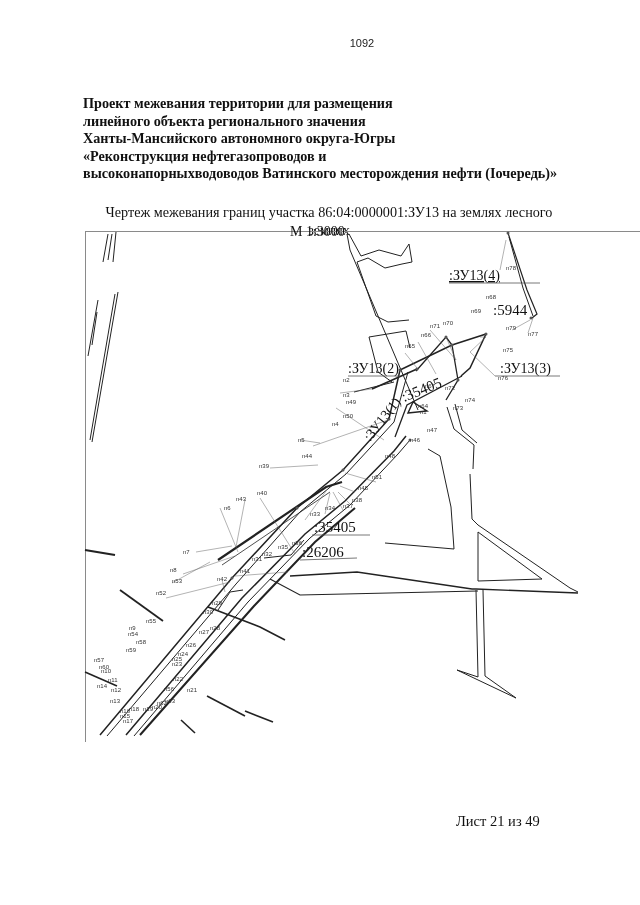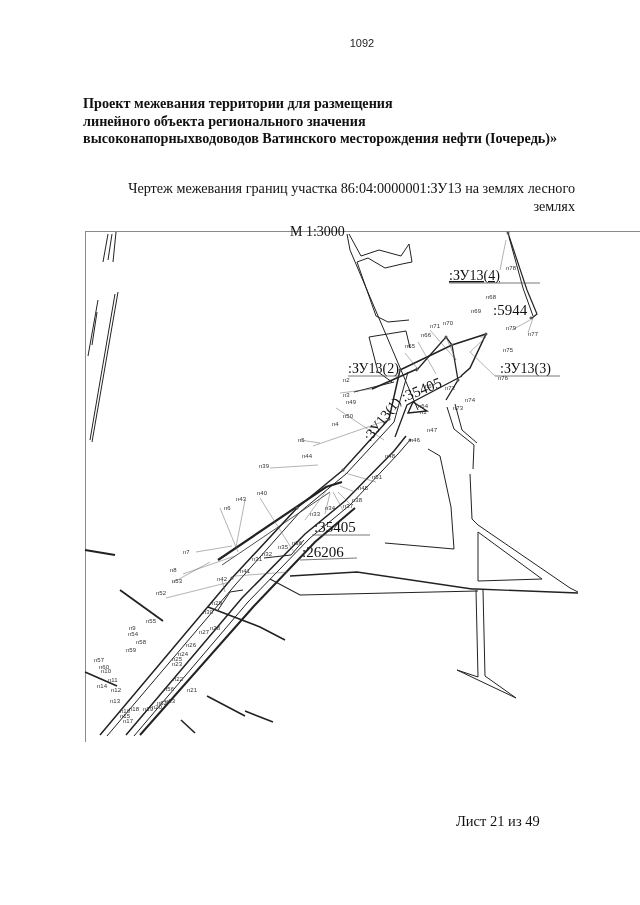--- a/index.html
+++ b/index.html
@@ -3,39 +3,41 @@
 <meta charset="utf-8">
 <style>
   html, body { margin:0; padding:0; background:#ffffff; }
   body { width:640px; height:905px; position:relative; overflow:hidden;
          font-family:"Liberation Serif", serif; color:#111; }
   .page-number { position:absolute; top:37px; left:0; width:640px; text-align:center;
          font-family:"Liberation Sans", sans-serif; font-size:11px; color:#222;padding-left:42px; }
   .header-block { position:absolute; top:95px; left:83px; width:500px;
          font-size:14.2px; line-height:17.6px; }
   .header-block .line { white-space:nowrap;font-weight:bold; }
-  .drawing-title { position:absolute; top:180px; left:83px; width:492px; text-align:right;
+  .drawing-title { position:absolute; top:204px; left:83px; width:492px; text-align:center;
          font-size:14.2px; line-height:17.6px; }
   .map-frame { position:absolute; left:85px; top:231px; width:560px; height:510px;
          border-top:1px solid #8a8a8a; border-left:1px solid #8a8a8a; }
   .map-svg { position:absolute; left:0; top:0; }
   .scale-label { position:absolute; left:290px; top:224px; font-size:14px; }
   .sheet-footer { position:absolute; top:813px; left:456px; font-size:14.5px; }
   .lbl-big { font-family:"Liberation Serif", serif; font-size:14px; fill:#111; }
   .lbl-num { font-family:"Liberation Serif", serif; font-size:15px; fill:#111; }
   .lbl-pt { font-family:"Liberation Sans", sans-serif; font-size:6px; fill:#333; }
 </style>
 </head>
 <body>
 
 <div class="page-number">1092</div>
 
 <div class="header-block">
   <div class="line">Проект межевания территории для размещения</div>
   <div class="line">линейного объекта регионального значения</div>
+  <div class="line">Ханты-Мансийского автономного округа-Югры</div>
+  <div class="line">«Реконструкция нефтегазопроводов и</div>
   <div class="line">высоконапорныхводоводов Ватинского месторождения нефти (Iочередь)»</div>
 </div>
 
 <div class="drawing-title">
   <div>Чертеж межевания границ участка 86:04:0000001:ЗУ13 на землях лесного</div>
   <div>землях</div>
 </div>
 
 <div class="map-frame"></div>
 

